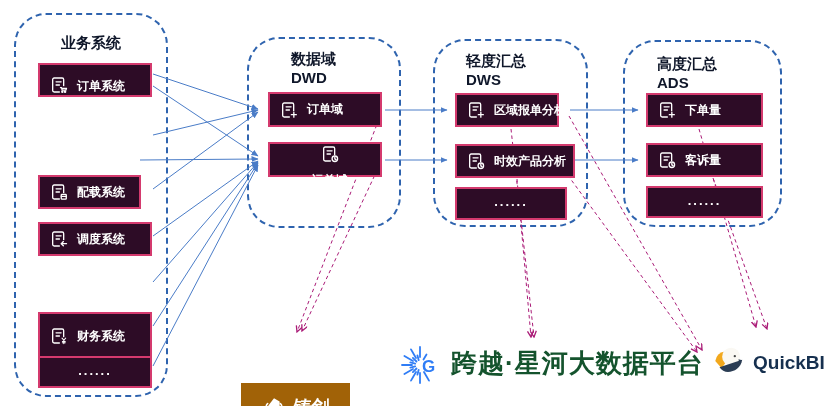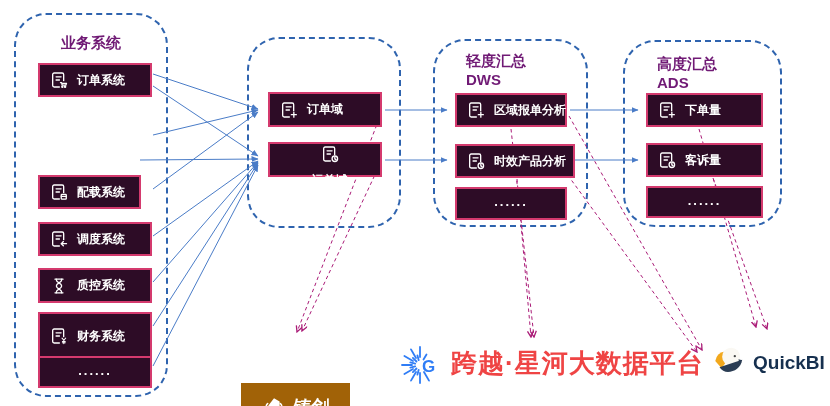--- a/index.html
+++ b/index.html
@@ -1,51 +1,55 @@
 <!DOCTYPE html>
 <html><head>
 <meta charset="utf-8">
 <style>
   html,body{margin:0;padding:0;background:#fff;}
   .stage{position:relative;width:830px;height:406px;background:#fff;overflow:hidden;
          font-family:"Liberation Sans","DejaVu Sans",sans-serif;}
   .container{position:absolute;border:2px dashed #2e63ae;border-radius:32px;box-sizing:border-box;}
-  .col-title{position:absolute;font-weight:bold;font-size:15px;color:#701a75;line-height:19px;}
+  .col-title{position:absolute;font-weight:bold;font-size:15px;color:#0f172a;line-height:19px;}
   .col-title span{display:block;}
   .node{position:absolute;box-sizing:border-box;background:#2d0c26;border:2px solid #d43a6e;
         display:flex;align-items:center;gap:8px;padding-left:9px;color:#fff;
         font-weight:bold;font-size:12px;}
   .node .label{white-space:nowrap;}
   .node.dots{justify-content:center;padding-left:0;letter-spacing:2px;font-size:13px;}
   .node.dots .label{transform:translateY(-2px);}
   .node svg{flex:0 0 auto;}
   svg.overlay{position:absolute;left:0;top:0;pointer-events:none;}
   .flow{stroke:#4a7cc7;stroke-width:1;fill:none;}
   .consume{stroke:#aa1b77;stroke-width:1;fill:none;stroke-dasharray:3.5 3;}
   .forge-btn{position:absolute;left:241px;top:339px;width:109px;height:48px;background:#a16207;
              border-radius:0;display:flex;align-items:center;justify-content:center;gap:8px;
              color:#fff;font-weight:bold;font-size:18px;margin-top:44px;}
   .platform{position:absolute;left:396px;top:336px;display:flex;align-items:center;}
-  .platform-name{font-weight:bold;font-size:26px;color:#ef4444;letter-spacing:1px;margin-left:7px;
+  .platform-name{font-weight:bold;font-size:26px;color:#14532d;letter-spacing:1px;margin-left:7px;
                  font-family:"Liberation Sans","DejaVu Sans",sans-serif;}
   .quickbi{position:absolute;left:710px;top:344px;display:flex;align-items:center;}
   .quickbi-name{font-weight:600;font-size:19px;color:#16304f;margin-left:5px;}
 </style>
 </head>
 <body>
 
 <div class="stage">
 
   <div class="container" style="left:14px;top:13px;width:154px;height:384px;"></div>
   <div class="container" style="left:247px;top:37px;width:154px;height:191px;"></div>
   <div class="container" style="left:433px;top:39px;width:155px;height:188px;"></div>
   <div class="container" style="left:623px;top:40px;width:159px;height:187px;"></div>
 
   <div class="col-title" style="left:14px;top:33px;width:154px;text-align:center;">
     <span>业务系统</span>
+  </div>
+  <div class="col-title" style="left:291px;top:49px;">
+    <span>数据域</span>
+      <span>DWD</span>
   </div>
   <div class="col-title" style="left:657px;top:54px;">
     <span>高度汇总</span>
       <span>ADS</span>
   </div>
   <div class="col-title" style="left:466px;top:51px;">
     <span>轻度汇总</span>
       <span>DWS</span>
   </div>
 
@@ -82,21 +86,21 @@
       <line class="consume" x1="380" y1="164" x2="302" y2="331" marker-end="url(#am)"></line>
       <line class="consume" x1="511" y1="129" x2="534" y2="337" marker-end="url(#am)"></line>
       <line class="consume" x1="517" y1="179" x2="531" y2="337" marker-end="url(#am)"></line>
       <line class="consume" x1="569" y1="116" x2="702" y2="350" marker-end="url(#am)"></line>
       <line class="consume" x1="564" y1="170" x2="697" y2="352" marker-end="url(#am)"></line>
       <line class="consume" x1="699" y1="129" x2="756" y2="327" marker-end="url(#am)"></line>
       <line class="consume" x1="713" y1="178" x2="767" y2="329" marker-end="url(#am)"></line>
     </g>
   </svg>
 
-  <div class="node" style="left:38px;top:63px;width:114px;height:34px;">
+  <div class="node" style="left:38px;top:63px;width:114px;height:34px;align-items:flex-end;">
     <svg width="20" height="20" viewBox="0 0 24 24" stroke="#fff" stroke-width="1.6" fill="none" stroke-linecap="round" stroke-linejoin="round">
       <path d="M6.2 3.6h9.6c1 0 1.8.8 1.8 1.8v13.2c0 1-.8 1.8-1.8 1.8H6.2c-1 0-1.8-.8-1.8-1.8V5.4c0-1 .8-1.8 1.8-1.8z"></path>
         <path d="M8.5 8.2h6"></path>
         <path d="M8.5 12h4"></path>
       <rect x="13" y="13.4" width="9.6" height="9.6" fill="#2d0c26" stroke="none"></rect>
       <path d="M13.8 15.2h1.3l.7 3h4.4l.8-2.2h-5.2"></path>
         <circle cx="16" cy="20.2" r=".7"></circle>
         <circle cx="19.3" cy="20.2" r=".7"></circle>
     </svg>
     <span class="label">订单系统</span>
@@ -116,28 +120,20 @@
     <svg width="20" height="20" viewBox="0 0 24 24" stroke="#fff" stroke-width="1.6" fill="none" stroke-linecap="round" stroke-linejoin="round">
       <path d="M6.2 3.6h9.6c1 0 1.8.8 1.8 1.8v13.2c0 1-.8 1.8-1.8 1.8H6.2c-1 0-1.8-.8-1.8-1.8V5.4c0-1 .8-1.8 1.8-1.8z"></path>
         <path d="M8.5 8.2h6"></path>
         <path d="M8.5 12h4"></path>
       <rect x="13" y="13.4" width="9.6" height="9.6" fill="#2d0c26" stroke="none"></rect>
       <path d="M21 17.6h-6.2"></path>
         <path d="M17.2 15.1l-2.4 2.5 2.4 2.5"></path>
     </svg>
     <span class="label">调度系统</span>
   </div>
-  <div class="node" style="left:38px;top:268px;width:114px;height:35px;">
-    <svg width="20" height="20" viewBox="0 0 24 24" stroke="#fff" stroke-width="1.6" fill="none" stroke-linecap="round" stroke-linejoin="round">
-      <path d="M7.2 3.8h9.6M7.2 20.2h9.6"></path>
-      <path d="M8.8 3.8v1c0 3.4 6.4 3.6 6.4 7.2s-6.4 3.8-6.4 7.2v1"></path>
-      <path d="M15.2 3.8v1c0 3.4-6.4 3.6-6.4 7.2s6.4 3.8 6.4 7.2v1"></path>
-    </svg>
-    <span class="label">质控系统</span>
-  </div>
   <div class="node" style="left:38px;top:312px;width:114px;height:48px;">
     <svg width="20" height="20" viewBox="0 0 24 24" stroke="#fff" stroke-width="1.6" fill="none" stroke-linecap="round" stroke-linejoin="round">
       <path d="M6.2 3.6h9.6c1 0 1.8.8 1.8 1.8v13.2c0 1-.8 1.8-1.8 1.8H6.2c-1 0-1.8-.8-1.8-1.8V5.4c0-1 .8-1.8 1.8-1.8z"></path>
         <path d="M8.5 8.2h6"></path>
         <path d="M8.5 12h4"></path>
       <rect x="13" y="13.4" width="9.6" height="9.6" fill="#2d0c26" stroke="none"></rect>
       <path d="M15.6 14.6l2.2 2.5 2.2-2.5M17.8 17.1v4M16.1 18.5h3.4M16.1 20.1h3.4" stroke-width="1.3"></path>
     </svg>
     <span class="label">财务系统</span>
   </div>
@@ -160,21 +156,21 @@
       <path d="M6.2 3.6h9.6c1 0 1.8.8 1.8 1.8v13.2c0 1-.8 1.8-1.8 1.8H6.2c-1 0-1.8-.8-1.8-1.8V5.4c0-1 .8-1.8 1.8-1.8z"></path>
         <path d="M8.5 8.2h6"></path>
         <path d="M8.5 12h4"></path>
       <rect x="13" y="13.4" width="9.6" height="9.6" fill="#2d0c26" stroke="none"></rect>
       <circle cx="17.8" cy="17.7" r="3.3"></circle>
         <path d="M17.8 16v1.9l1.4.9"></path>
     </svg>
     <span class="label">运单域</span>
   </div>
 
-  <div class="node" style="left:455px;top:93px;width:112px;height:34px;">
+  <div class="node" style="left:455px;top:93px;width:104px;height:34px;">
     <svg width="20" height="20" viewBox="0 0 24 24" stroke="#fff" stroke-width="1.6" fill="none" stroke-linecap="round" stroke-linejoin="round">
       <path d="M6.2 3.6h9.6c1 0 1.8.8 1.8 1.8v13.2c0 1-.8 1.8-1.8 1.8H6.2c-1 0-1.8-.8-1.8-1.8V5.4c0-1 .8-1.8 1.8-1.8z"></path>
         <path d="M8.5 8.2h6"></path>
         <path d="M8.5 12h4"></path>
       <rect x="13" y="13.4" width="9.6" height="9.6" fill="#2d0c26" stroke="none"></rect>
       <path d="M17.8 14.6v6M14.8 17.6h6"></path>
     </svg>
     <span class="label">区域报单分析</span>
   </div>
   <div class="node" style="left:455px;top:144px;width:120px;height:34px;">

